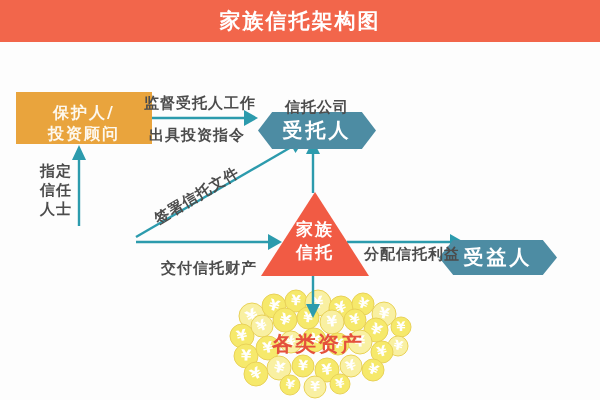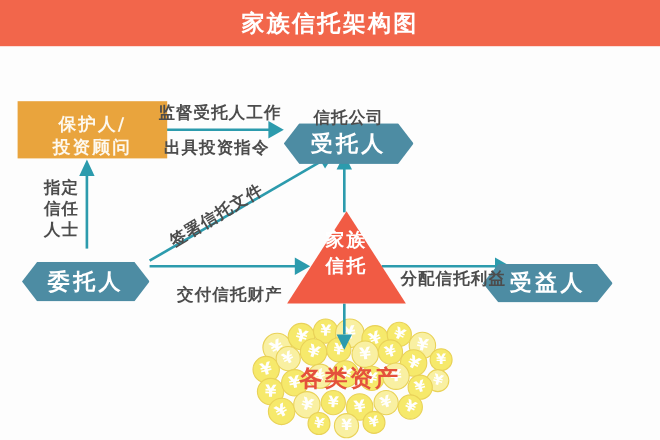--- a/index.html
+++ b/index.html
@@ -38,21 +38,21 @@
   .hex-beneficiary{left:439px;top:228px;width:118px;height:35px;}
   .protector{
     position:absolute;left:16px;top:92px;width:136px;height:52px;
     background:var(--c-orange,#E9A43D);
     display:flex;flex-direction:column;align-items:center;justify-content:flex-end;
     color:#FDF8EE;font-size:16px;font-weight:bold;line-height:21px;letter-spacing:2px;
   }
   .trust-label{
     position:absolute;left:261px;top:192px;width:108px;height:84px;
     display:flex;flex-direction:column;align-items:center;justify-content:flex-end;
-    padding-bottom:22px;box-sizing:border-box;
+    padding-bottom:12px;box-sizing:border-box;
     color:#fff;font-size:17px;font-weight:bold;line-height:23px;letter-spacing:2px;
     pointer-events:none;
   }
   
   .lbl{
     position:absolute;transform:translate(-50%,-50%);
     color:var(--c-label,#4C4C4C);font-size:15px;font-weight:600;
     white-space:nowrap;letter-spacing:1px;
   }
   .lbl-supervise{left:200px;top:103px;}
@@ -182,23 +182,20 @@
     </g>
 
     <polygon class="tri" points="315,192 369,276 261,276"></polygon>
   </svg>
 
   <div class="protector">
     <span>保护人/</span>
     <span>投资顾问</span>
   </div>
 
-  <div class="hex hex-settlor">
-    <span>委托人</span>
-  </div>
 
   <div class="hex hex-trustee">
     <span>受托人</span>
   </div>
 
   <div class="hex hex-beneficiary">
     <span>受益人</span>
   </div>
 
   <div class="trust-label">

